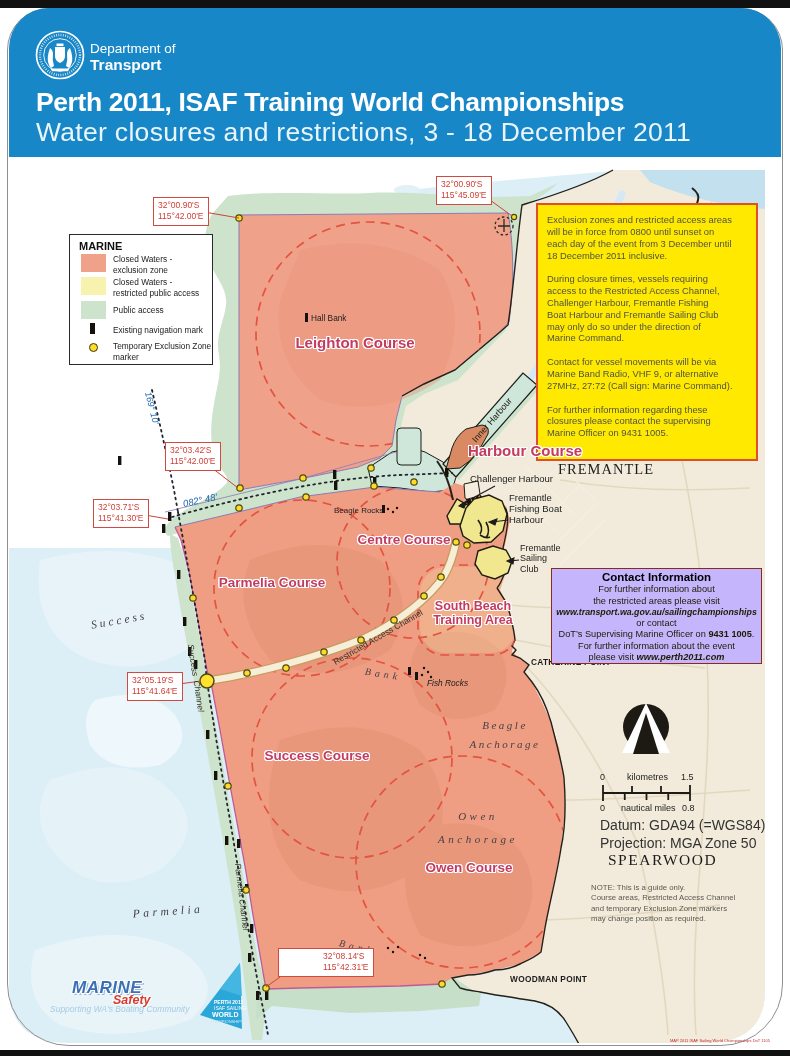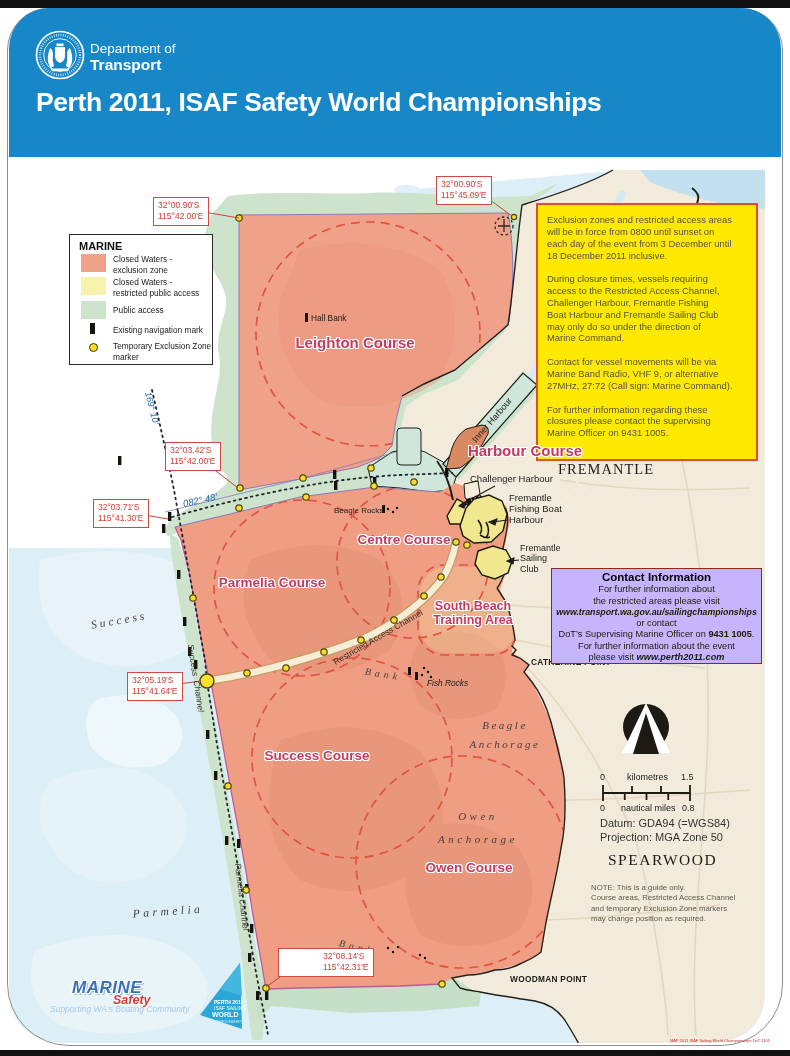--- a/index.html
+++ b/index.html
@@ -271,22 +271,23 @@
 <circle cx="27" cy="27" r="20" fill="none" stroke="#fff" stroke-width="2.4" stroke-dasharray="0.8 1.5" opacity="0.85"></circle>
 <path d="M22,19 h10 v9 q0,5 -5,7 q-5,-2 -5,-7 Z" fill="#fff"></path>
 <rect x="23.5" y="15.5" width="7" height="2.6" fill="#fff"></rect>
 <path d="M17,20 q-3,8 -2,14 q1,4 3,6 l3,-2 q-2,-6 -1,-12 q0,-4 -3,-6 Z" fill="#fff"></path>
 <path d="M37,20 q3,8 2,14 q-1,4 -3,6 l-3,-2 q2,-6 1,-12 q0,-4 3,-6 Z" fill="#fff"></path>
 <path d="M17.5,40.5 h19 l-1.5,2.8 h-16 Z" fill="#fff"></path>
 </svg>
 
 <div class="abs" style="left:90px;top:41px;color:#fff;font-size:13.5px;line-height:1.12;z-index:55;">Department of<br><span style="font-weight:bold;font-size:15.5px;">Transport</span></div>
 
-<div class="abs" style="left:36px;top:87px;color:#fff;font-size:26.5px;font-weight:bold;letter-spacing:-0.4px;z-index:55;white-space:nowrap;">Perth 2011, ISAF Safety World Championships</div>
-
+<div class="abs" style="left:36px;top:87px;color:#fff;font-size:26.5px;font-weight:bold;letter-spacing:-0.4px;z-index:55;white-space:nowrap;">Perth 2011, ISAF Training World Championships</div>
+
+<div class="abs" style="left:36px;top:117px;color:#eaf4fb;font-size:26.5px;letter-spacing:0.3px;z-index:55;white-space:nowrap;">Water closures and restrictions, 3 - 18 December 2011</div>
 
 <div class="abs" style="left:69px;top:234px;width:142px;height:129px;background:#fff;border:1.6px solid #2a2a2a;z-index:25;">
 
 <div class="abs" style="left:9px;top:5px;font-weight:bold;font-size:11px;color:#111;">MARINE</div>
 
 <div class="abs" style="left:11px;top:19px;width:25px;height:18px;background:#f0a189;"></div>
 <div class="abs" style="left:43px;top:19px;font-size:8.3px;color:#222;line-height:1.3;">Closed Waters -<br>exclusion zone</div>
 
 <div class="abs" style="left:11px;top:42px;width:25px;height:18px;background:#f7f2ae;"></div>
 <div class="abs" style="left:43px;top:42px;font-size:8.3px;color:#222;line-height:1.3;">Closed Waters -<br>restricted public access</div>
@@ -390,21 +391,21 @@
 <div class="abs" style="left:242px;top:897px;font-size:8.5px;color:#33332b;font-style:italic;transform:translate(-50%,-50%) rotate(83deg);z-index:18;white-space:nowrap;">Parmelia Channel</div>
 
 <div class="abs" style="left:600px;top:772px;font-size:9px;color:#222;z-index:18;">0</div>
 <div class="abs" style="left:627px;top:772px;font-size:9px;color:#222;z-index:18;">kilometres</div>
 <div class="abs" style="left:681px;top:772px;font-size:9px;color:#222;z-index:18;">1.5</div>
 
 <div class="abs" style="left:600px;top:803px;font-size:9px;color:#222;z-index:18;">0</div>
 <div class="abs" style="left:621px;top:803px;font-size:9px;color:#222;z-index:18;">nautical miles</div>
 <div class="abs" style="left:682px;top:803px;font-size:9px;color:#222;z-index:18;">0.8</div>
 
-<div class="abs" style="left:600px;top:817px;font-size:11px;color:#333;line-height:1.25;z-index:18;">Datum: GDA94 (=WGS84)<br>Projection: MGA Zone 50</div>
+<div class="abs" style="left:600px;top:817px;font-size:14px;color:#333;line-height:1.25;z-index:18;">Datum: GDA94 (=WGS84)<br>Projection: MGA Zone 50</div>
 
 <div class="abs" style="left:591px;top:883px;font-size:7.8px;color:#5a584f;line-height:1.34;z-index:18;white-space:nowrap;">NOTE: This is a guide only.<br>Course areas, Restricted Access Channel<br>and temporary Exclusion Zone markers<br>may change position as required.</div>
 
 <div class="abs" style="left:72px;top:978px;font-size:17px;font-weight:bold;font-style:italic;color:#3a71b5;letter-spacing:0.5px;z-index:18;text-shadow:1px 1px 0 #fff,-1px -1px 0 #fff,1px -1px 0 #fff,-1px 1px 0 #fff,2px 2px 0 #9db8d8;">MARINE</div>
 <div class="abs" style="left:113px;top:993px;font-size:12.5px;font-weight:bold;font-style:italic;color:#d93b2f;z-index:19;text-shadow:1px 1px 0 #fff,-1px -1px 0 #fff;">Safety</div>
 <div class="abs" style="left:50px;top:1004px;font-size:8.5px;font-style:italic;color:#a5cce5;z-index:18;">Supporting WA's Boating Community</div>
 
 <svg class="abs" style="left:196px;top:960px;z-index:18;" width="52" height="72" viewBox="0 0 52 72">
 <path d="M44,3 L4,55 L46,69 Z" fill="#2aa7d8"></path>
 <path d="M44,3 L24,29 L46,36 Z" fill="#45b6e2"></path>

